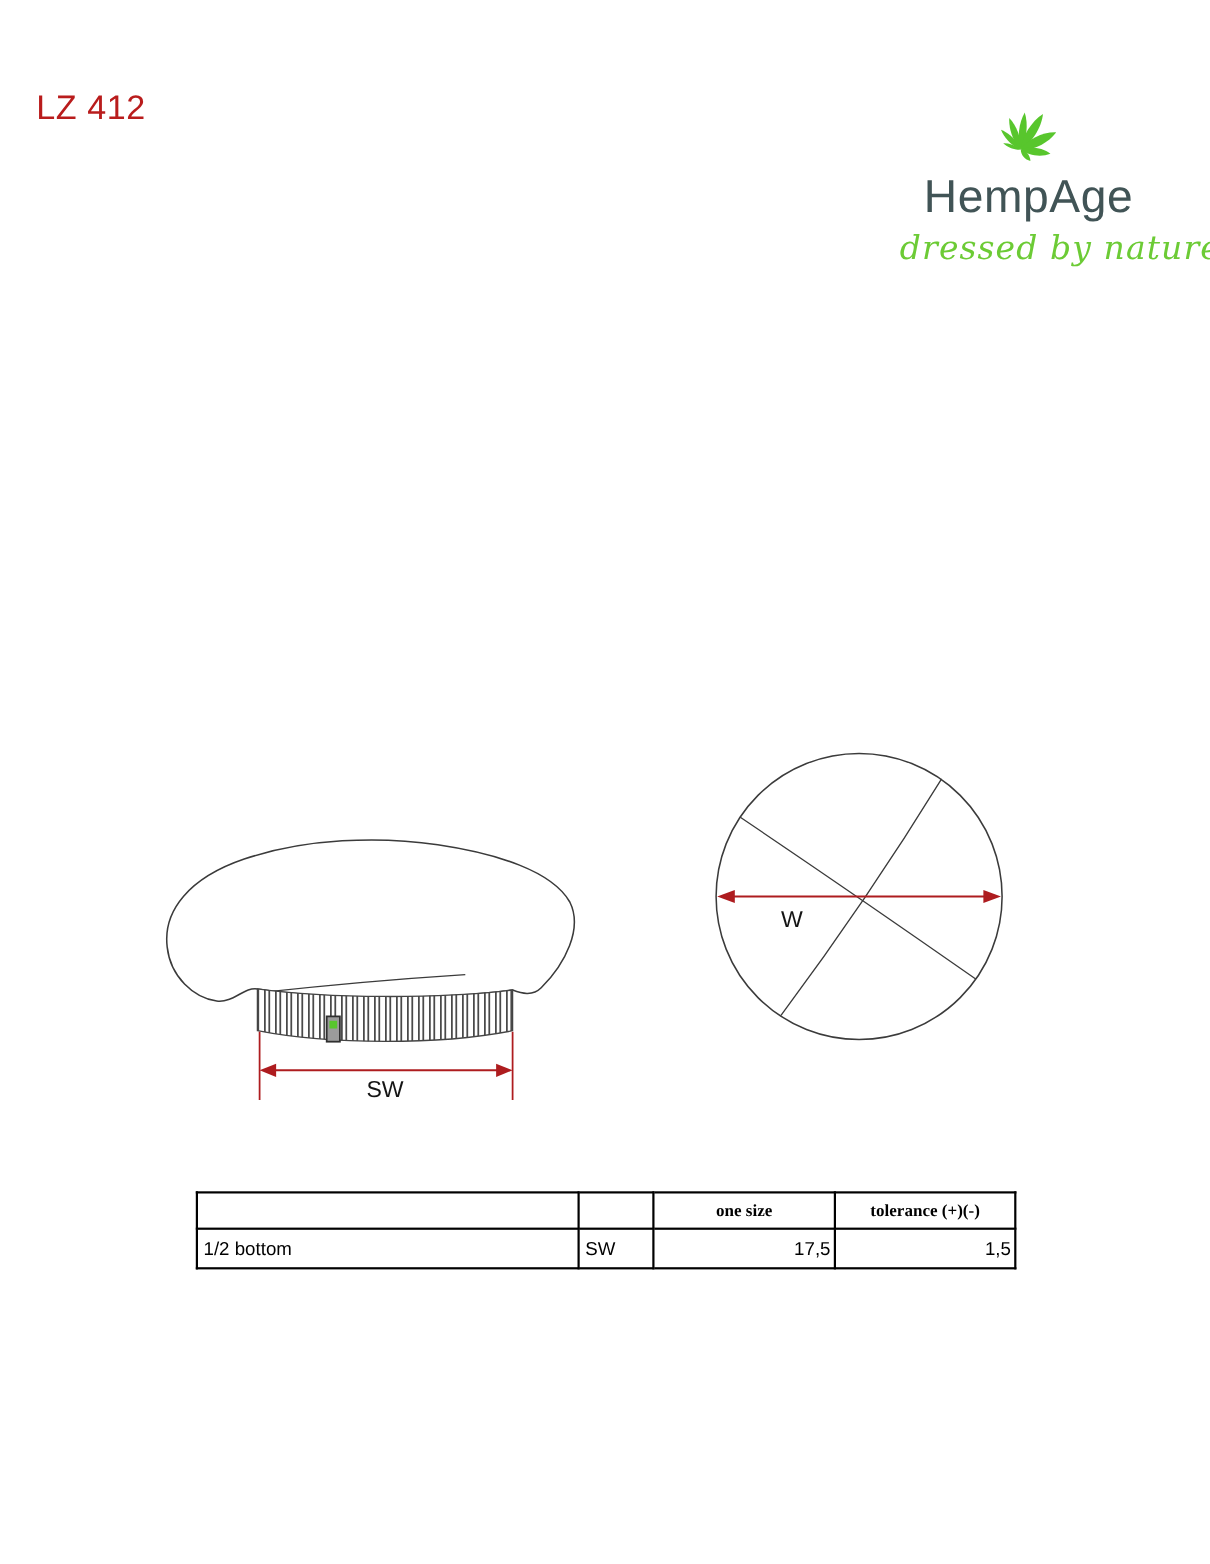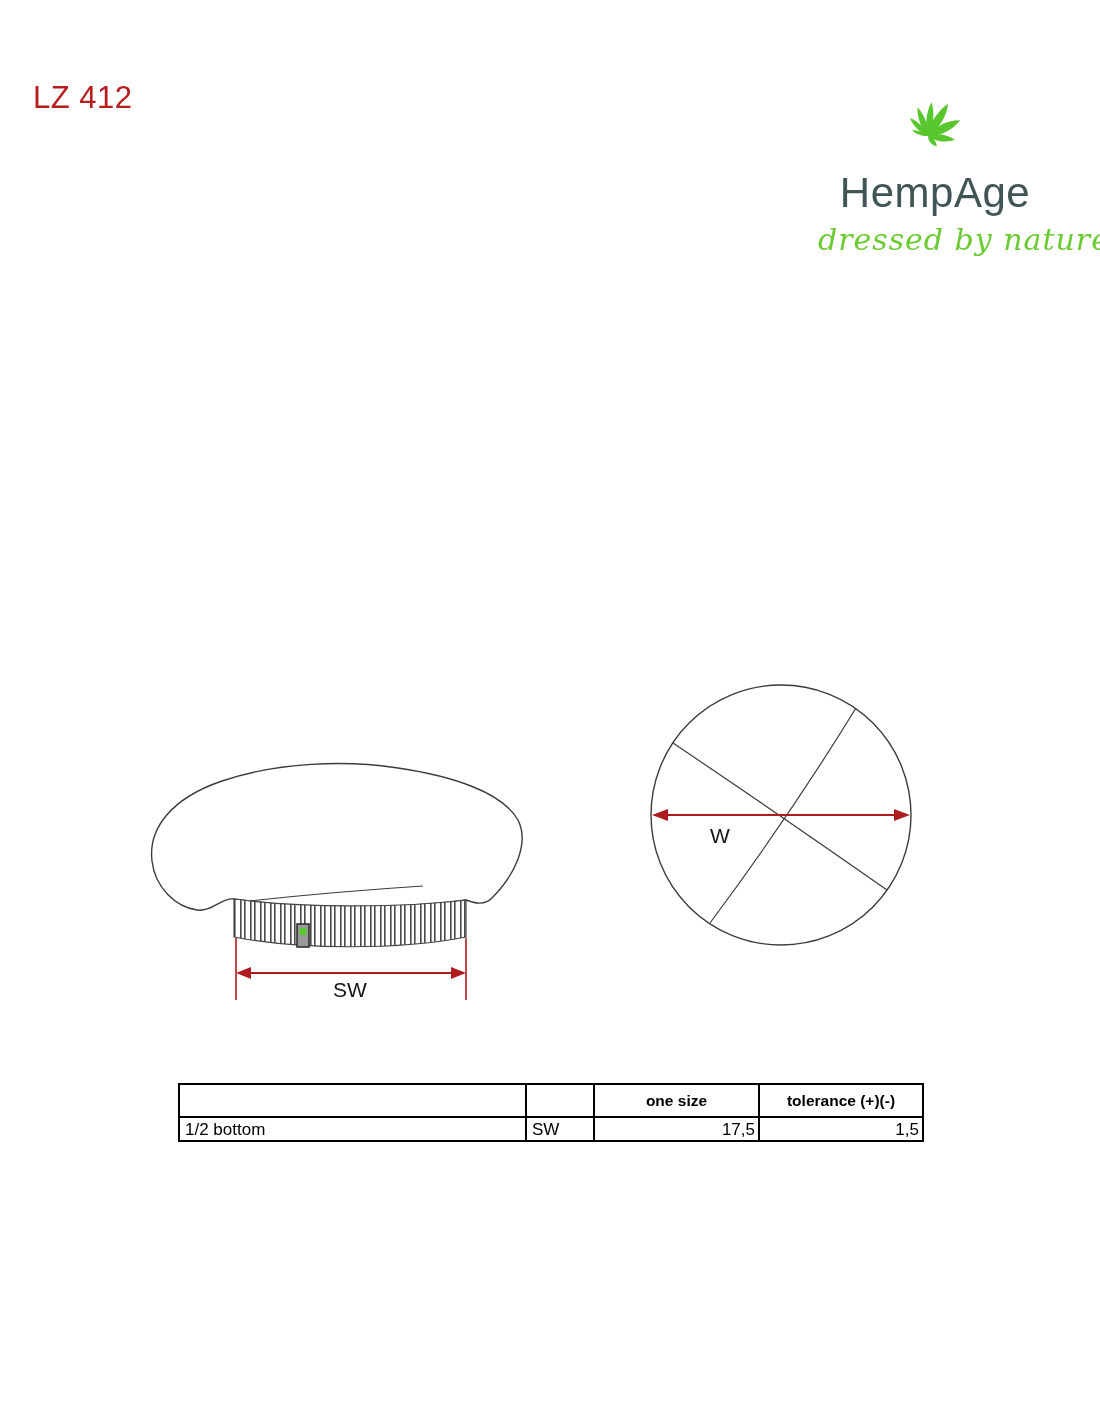--- a/index.html
+++ b/index.html
@@ -8,42 +8,42 @@
     position:relative; width:1100px; height:1422px; background:#ffffff;
     overflow:hidden; font-family:"Liberation Sans", sans-serif; color:#111;
   }
   .product-code {
     position:absolute; left:33px; top:80px;
     font-size:31px; letter-spacing:0.5px; color:#b91c1c;
   }
   .logo { position:absolute; left:818px; top:86px; width:234px; text-align:center; }
   .logo svg { display:block; margin:0 auto; }
   .brand-name {
-    font-size:42px; color:#415456; letter-spacing:0.5px; margin-top:15px;
+    font-size:42px; color:#415456; letter-spacing:0.5px; margin-top:1px;
     font-family:"Liberation Sans", sans-serif;
   }
   .brand-tagline {
     font-family:"DejaVu Serif", serif; font-style:italic;
     font-size:30px; color:#6CCB35; margin-top:5px; letter-spacing:1px; white-space:nowrap;
   }
   svg.side-view { position:absolute; left:140px; top:755px; }
   svg.top-view  { position:absolute; left:640px; top:670px; }
   .dim-label { font-family:"Liberation Sans", sans-serif; font-size:21px; fill:#141414; }
 
   table.spec-table {
     position:absolute; left:178px; top:1083px; width:744px;
     border-collapse:collapse; table-layout:fixed; font-size:17px; color:#000;
   }
   .spec-table td, .spec-table th {
     border:2px solid #000; padding:2px 4px 0 5px;
     overflow:hidden; white-space:nowrap; vertical-align:middle;
   }
   .spec-table tr.hdr { height:33px; }
-  .spec-table tr.row { height:24px; }
-  .spec-table th { font-size:15.5px; font-weight:bold; text-align:center; padding:0 4px; }
+  .spec-table tr.row { height:36px; }
+  .spec-table th { font-size:15.5px; font-weight:bold; text-align:center; padding:0 4px;font-family:Liberation Serif, serif; }
   .spec-table td.num { text-align:right; padding-right:3px;margin-top:39px; }
 </style>
 </head>
 <body>
 
 <div class="page">
 
   <div class="product-code">LZ 412</div>
 
   <div class="logo">

